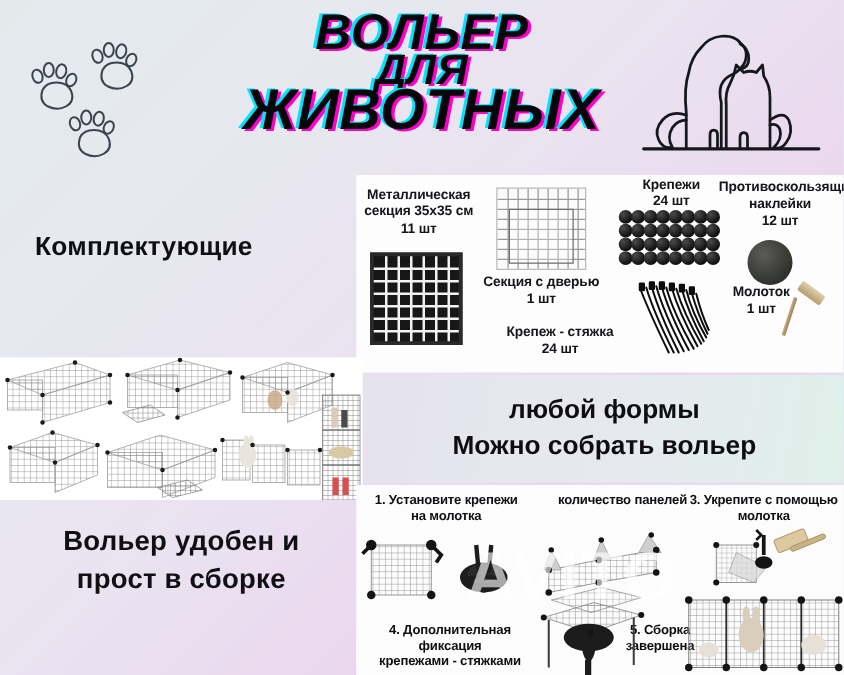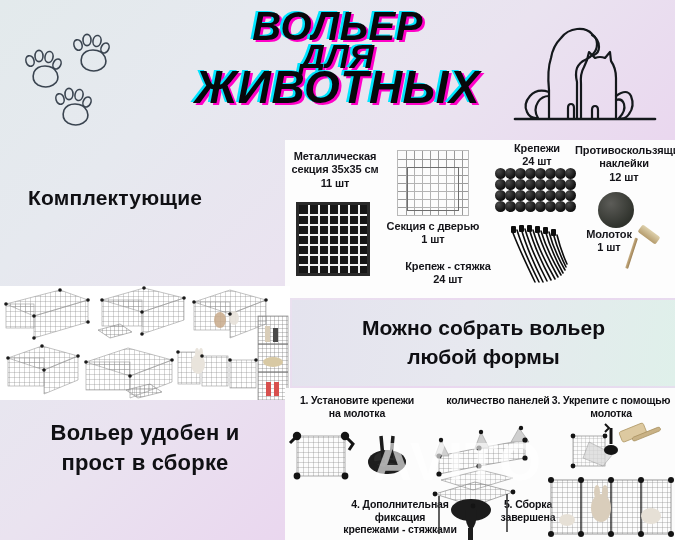--- a/index.html
+++ b/index.html
@@ -391,38 +391,38 @@
             <circle cx="2" cy="10" r="1.8"></circle>
             <circle cx="26" cy="14" r="1.8"></circle>
             <circle cx="54" cy="18" r="1.8"></circle>
             <circle cx="80" cy="18" r="1.8"></circle>
           </g>
       </g>
     </svg>
   </div>
 
   <div class="banner">
+    <div>любой формы</div>
     <div>Можно собрать вольер</div>
-    <div>любой формы</div>
   </div>
 
   <div class="steps">
 
     <div class="slabel" style="left:2px;top:6px;width:140px;">
       <div>1. Установите крепежи</div>
       <div>на молотка</div>
     </div>
     <div class="slabel" style="left:142px;top:6px;width:142px;">
       <div>количество панелей</div>
     </div>
     <div class="slabel" style="left:262px;top:6px;width:128px;">
       <div>3. Укрепите с помощью</div>
       <div>молотка</div>
     </div>
-    <div class="slabel" style="left:0px;top:110px;width:150px;margin-left:40px;">
+    <div class="slabel" style="left:0px;top:110px;width:150px;">
       <div>4. Дополнительная фиксация</div>
       <div>крепежами - стяжками</div>
     </div>
     <div class="slabel" style="left:210px;top:110px;width:66px;">
       <div>5. Сборка</div>
       <div>завершена</div>
     </div>
 
     <svg width="390" height="152" viewBox="0 0 390 152" style="position:absolute;left:0;top:0;">
       <defs>

